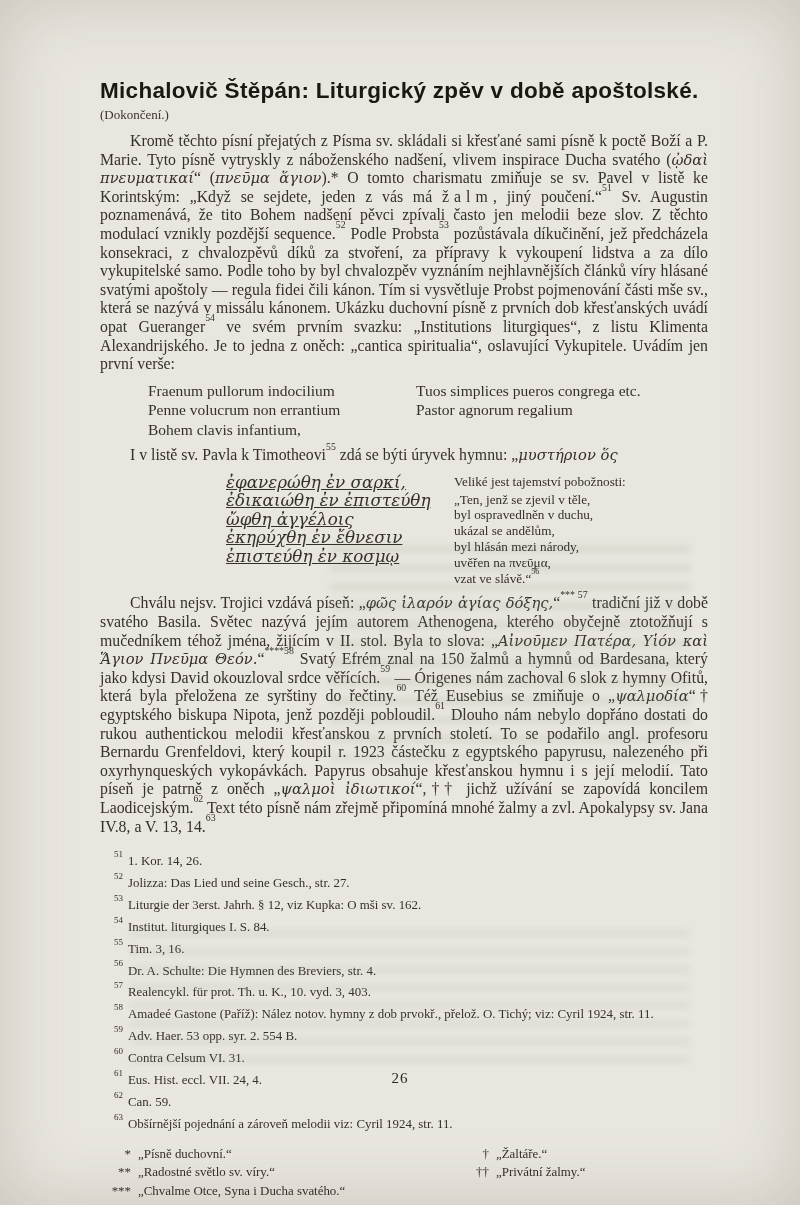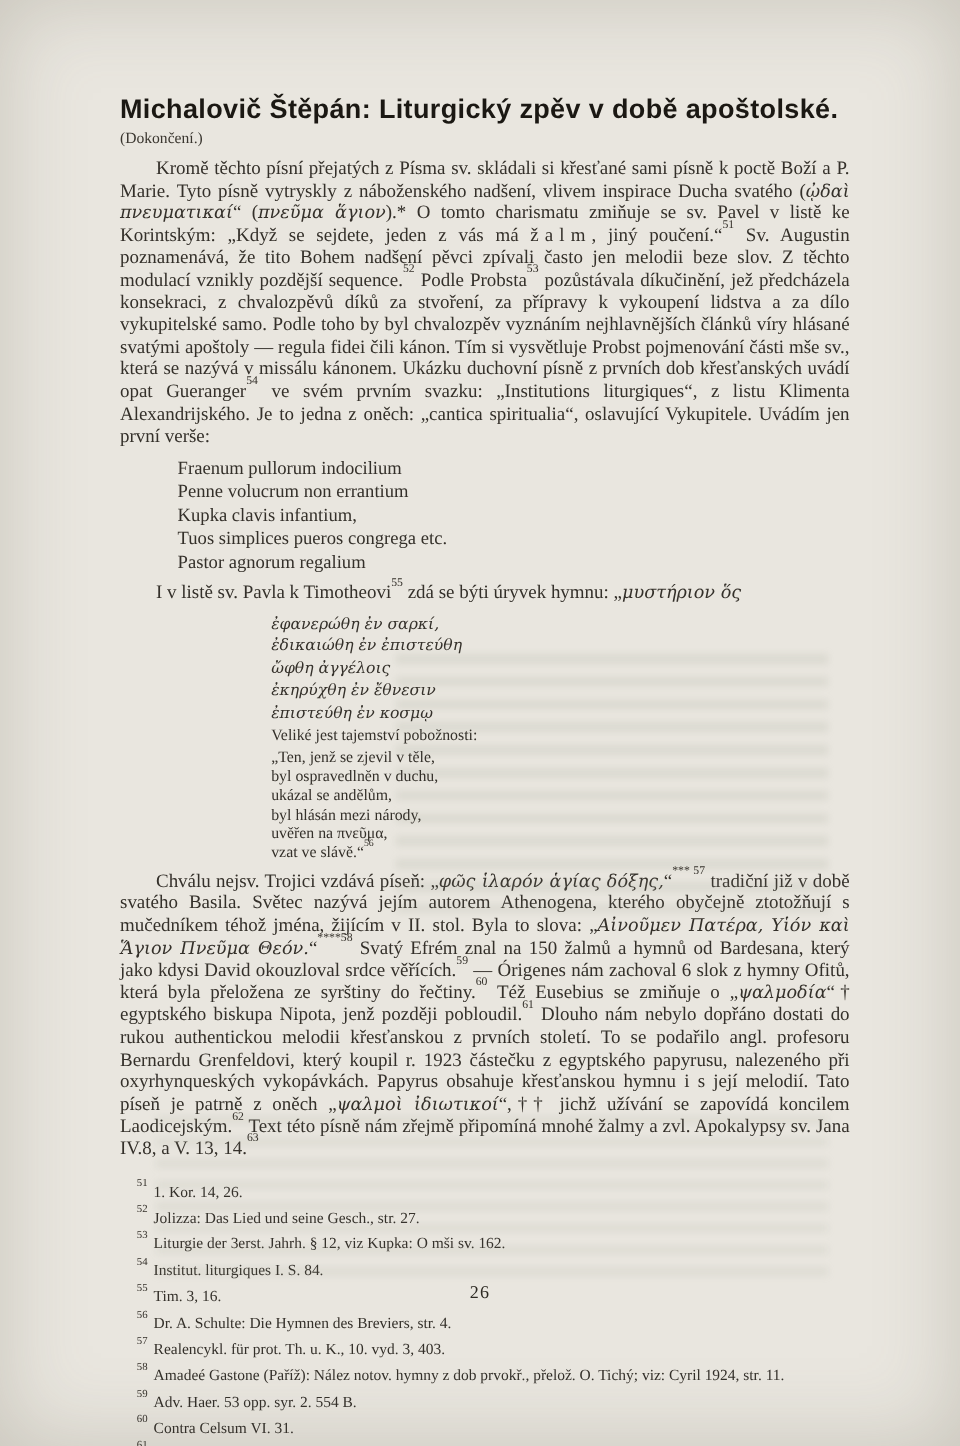--- a/index.html
+++ b/index.html
@@ -23,25 +23,25 @@
   }
   h1.title {
     margin:0 0 3px 0; font-family:"Liberation Sans", sans-serif;
     font-weight:700; font-size:22.5px; letter-spacing:.3px; color:#1b1813; white-space:nowrap;
   }
   .subtitle { font-size:13px; margin:0 0 9px 0; color:#3a362f; }
   .para { margin:0; text-align:justify; text-indent:30px; font-size:15.8px; line-height:18.6px; }
   .greek { font-family:"DejaVu Serif", serif; font-style:italic; font-size:93%; }
   .spaced { letter-spacing:.32em; }
   sup.ref { font-size:62%; line-height:0; position:relative; top:-.45em; }
-  .verses { display:flex; position:relative;flex-direction:column; }
+  .verses { display:flex; position:relative; }
   .verses.latin { margin:7px 0 7px 48px; font-size:15.5px; line-height:19.5px; }
   .verses.latin .vcol:first-child { width:268px; flex:none; }
   .verses.hymn { margin:8px 0 8px 126px; }
-  .verses.hymn .vcol:first-child { width:228px; flex:none; font-size:14px; line-height:18.5px; }
+  .verses.hymn .vcol:first-child { width:228px; flex:none; font-size:18px; line-height:18.5px;text-decoration:underline; }
   .verses.hymn .vcol:last-child { font-size:13.2px; line-height:15.8px; padding-top:1px; }
   .vline.lead { margin-bottom:2px; }
   .footnotes { margin-top:13px; font-size:12.9px; line-height:17.6px; }
   .fn { margin-left:34px; text-indent:-20px; text-align:justify; }
   sup.fn-m { font-size:9px; position:relative; top:-.35em; margin-right:5px; }
   .symbol-notes { display:flex; margin-top:11px; font-size:12.9px; line-height:18.5px; }
   .sym-col-left { width:358px; flex:none; }
   .sym-col-right { flex:1; }
   .sn { display:flex; }
   .sn-m { width:38px; flex:none; text-align:right; padding-right:7px; box-sizing:border-box; }
@@ -58,21 +58,21 @@
 
   <h1 class="title">Michalovič Štěpán: Liturgický zpěv v době apoštolské.</h1>
   <div class="subtitle">(Dokončení.)</div>
 
   <div class="body">
       <p class="para"><span>Kromě těchto písní přejatých z Písma sv. skládali si křesťané sami písně k poctě Boží a P. Marie. Tyto písně vytryskly z náboženského nadšení, vlivem inspirace Ducha svatého (</span><span class="greek">ᾠδαὶ πνευματικαί</span><span>“ (</span><span class="greek">πνεῦμα ἅγιον</span><span>).* O tomto charismatu zmiňuje se sv. Pavel v listě ke Korintským: „Když se sejdete, jeden z vás má </span><span class="spaced">žalm</span><span>, jiný poučení.“</span><sup class="ref">51</sup><span> Sv. Augustin poznamenává, že tito Bohem nadšení pěvci zpívali často jen melodii beze slov. Z těchto modulací vznikly pozdější sequence.</span><sup class="ref">52</sup><span> Podle Probsta</span><sup class="ref">53</sup><span> pozůstávala díkučinění, jež předcházela konsekraci, z chvalozpěvů díků za stvoření, za přípravy k vykoupení lidstva a za dílo vykupitelské samo. Podle toho by byl chvalozpěv vyznáním nejhlavnějších článků víry hlásané svatými apoštoly — regula fidei čili kánon. Tím si vysvětluje Probst pojmenování části mše sv., která se nazývá v missálu kánonem. Ukázku duchovní písně z prvních dob křesťanských uvádí opat Gueranger</span><sup class="ref">54</sup><span> ve svém prvním svazku: „Institutions liturgiques“, z listu Klimenta Alexandrijského. Je to jedna z oněch: „cantica spiritualia“, oslavující Vykupitele. Uvádím jen první verše:</span></p>
       <div class="verses latin">
         <div class="vcol">
           <div class="vline"><span>Fraenum pullorum indocilium</span></div>
           <div class="vline"><span>Penne volucrum non errantium</span></div>
-          <div class="vline"><span>Kupka clavis infantium,</span></div>
+          <div class="vline"><span>Bohem clavis infantium,</span></div>
         </div>
         <div class="vcol">
           <div class="vline"><span>Tuos simplices pueros congrega etc.</span></div>
           <div class="vline"><span>Pastor agnorum regalium</span></div>
         </div>
       </div>
       <p class="para"><span>I v listě sv. Pavla k Timotheovi</span><sup class="ref">55</sup><span> zdá se býti úryvek hymnu: „</span><span class="greek">μυστήριον ὅς</span></p>
       <div class="verses hymn">
         <div class="vcol">
           <div class="vline"><span class="greek">ἐφανερώθη ἐν σαρκί,</span></div>

